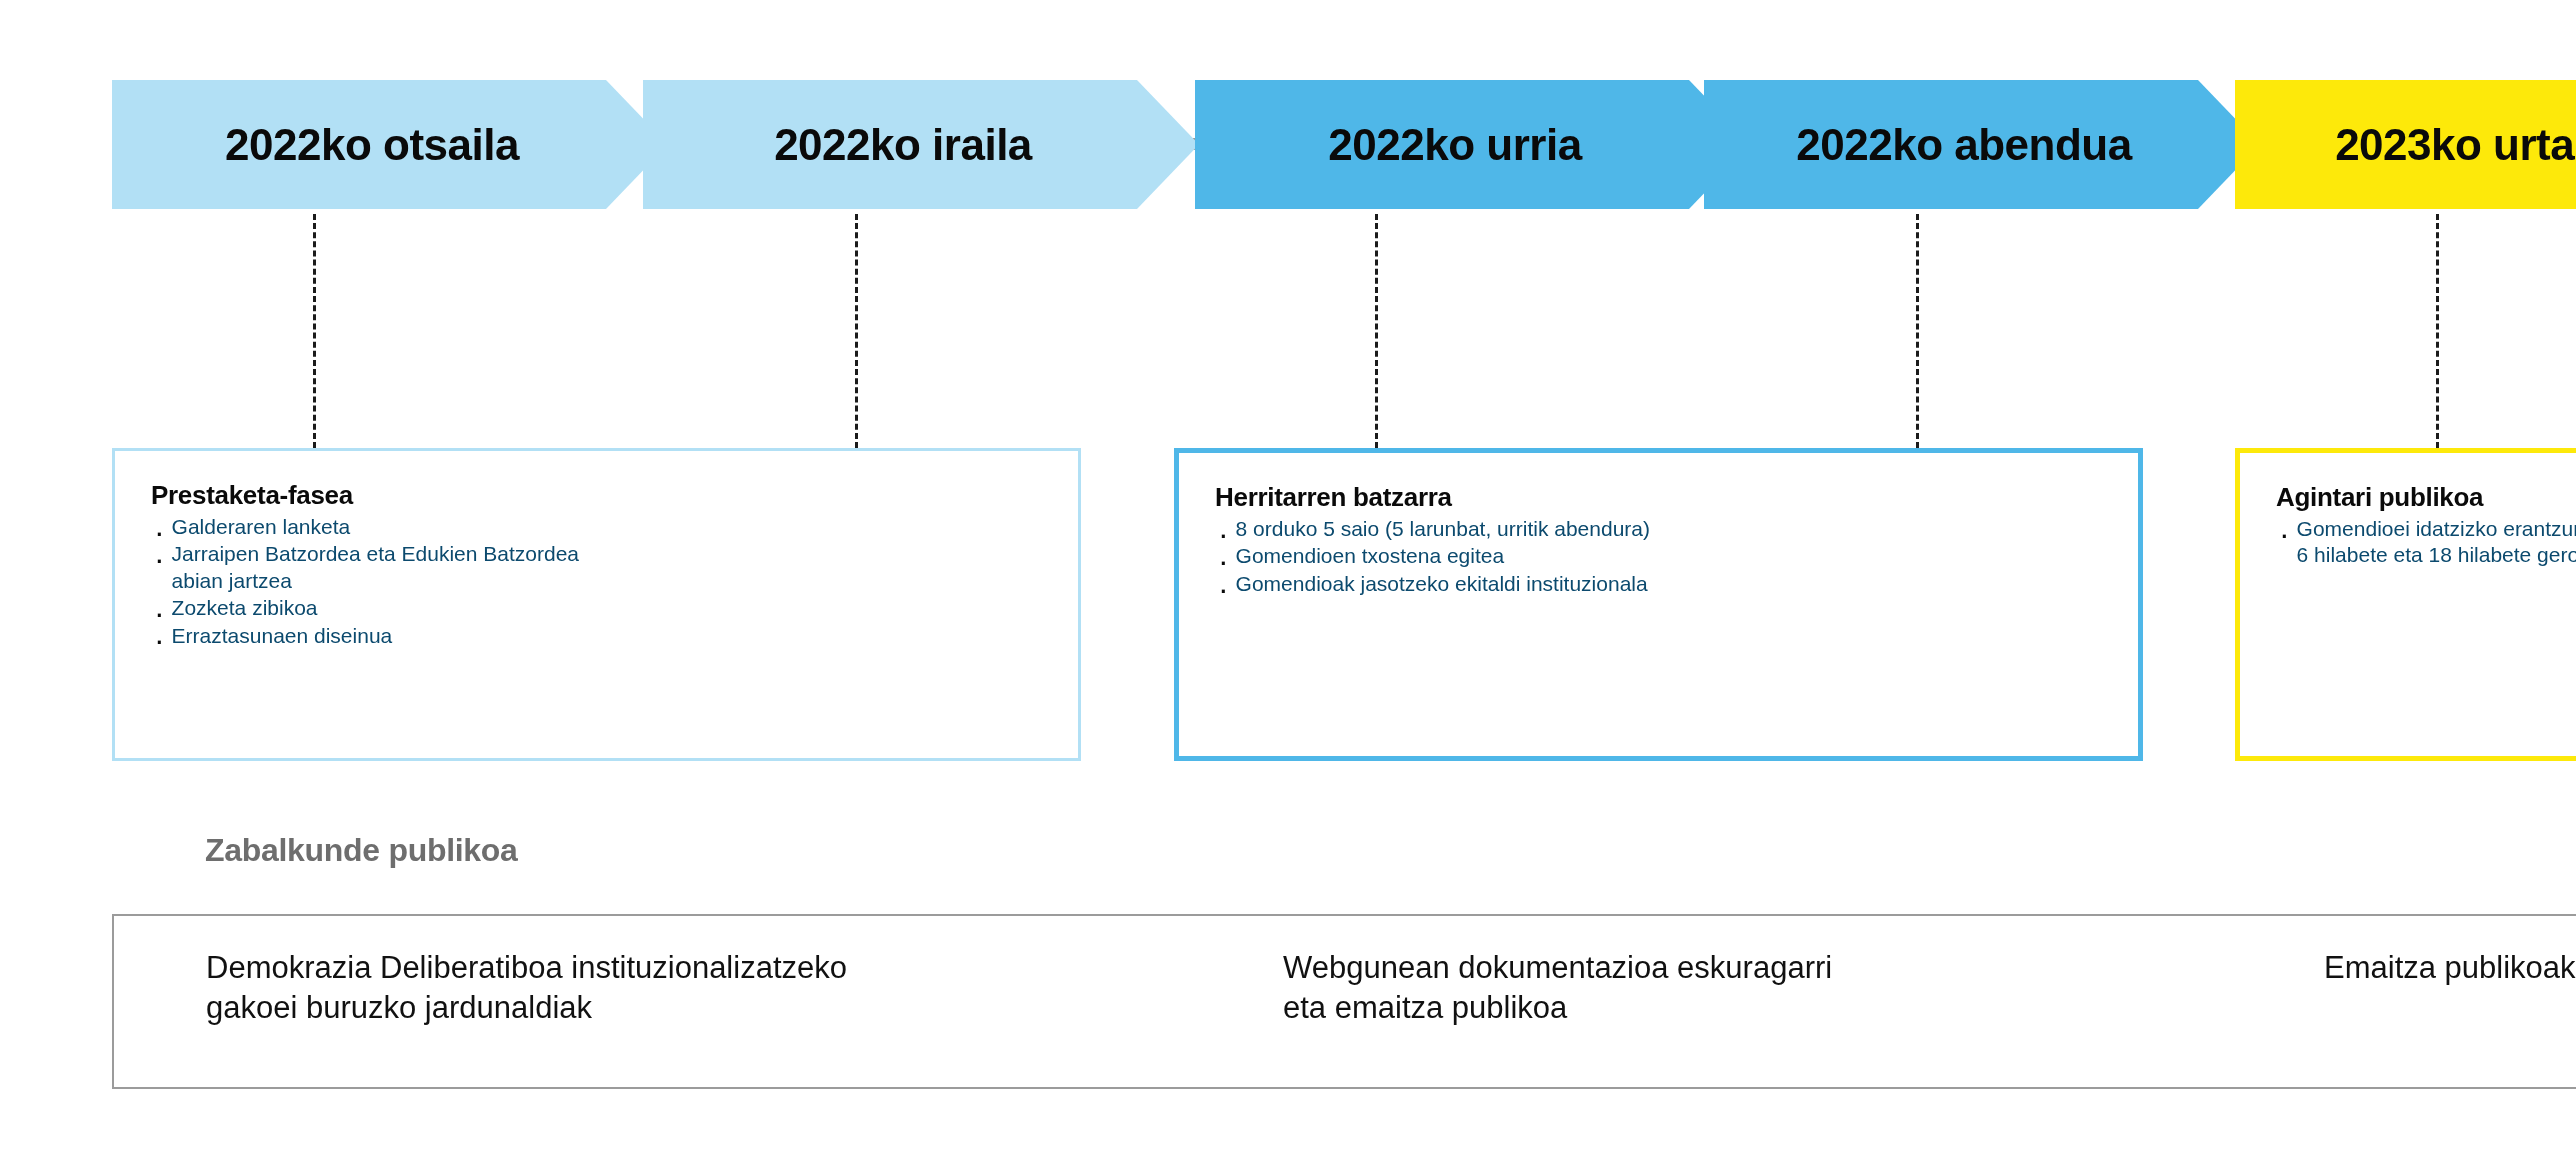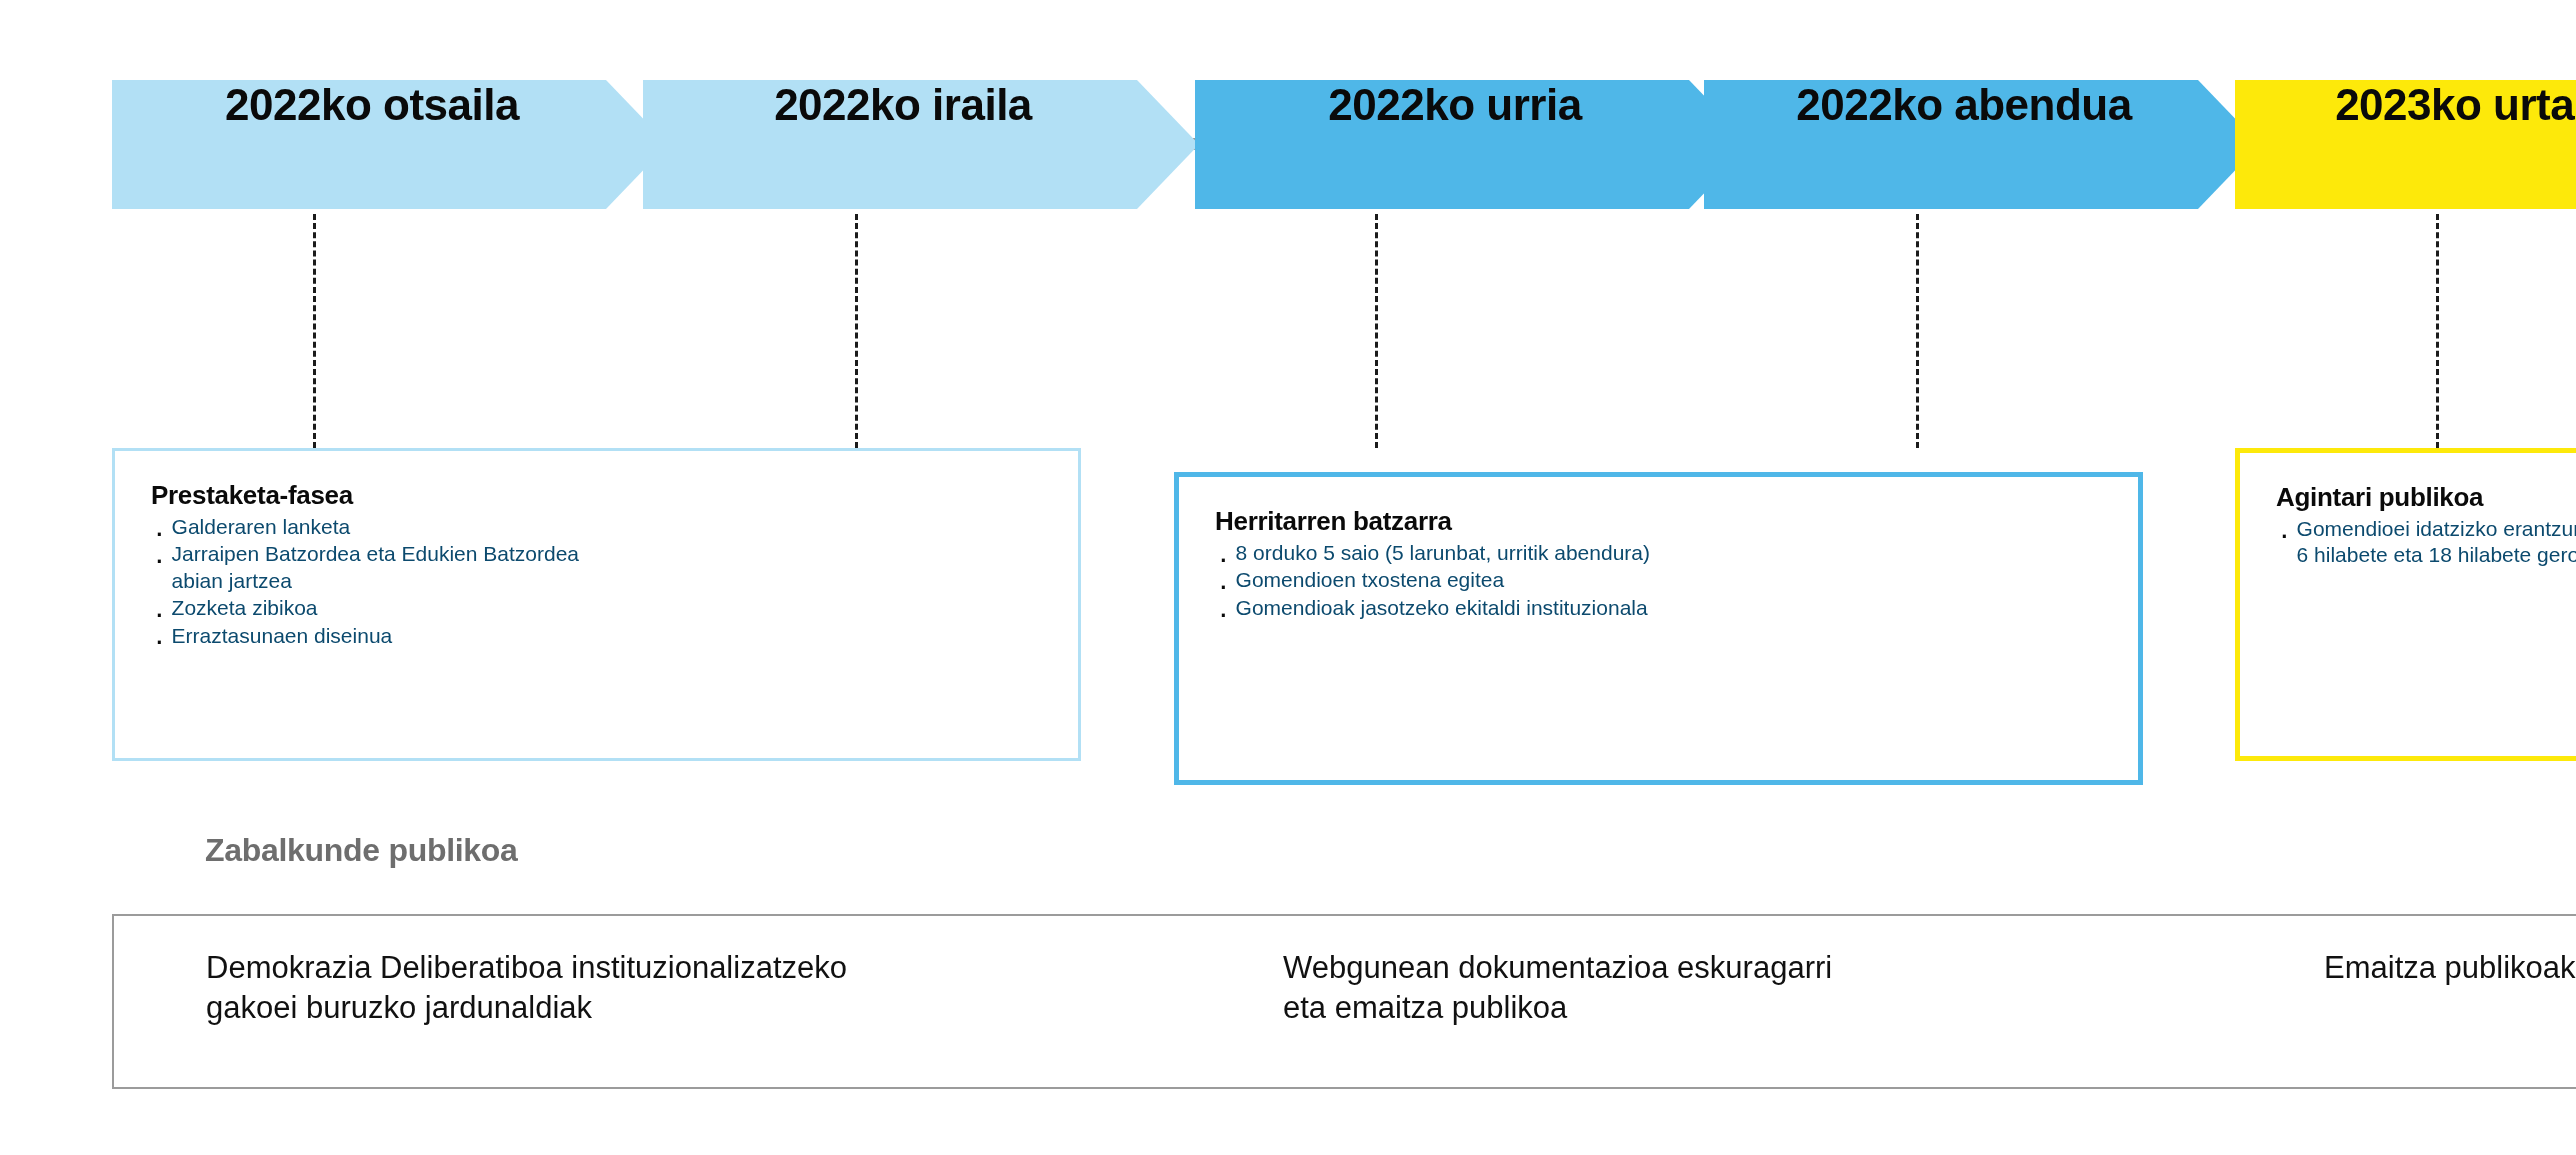--- a/index.html
+++ b/index.html
@@ -10,21 +10,21 @@
     position:relative;
     overflow:hidden;
     -webkit-font-smoothing:antialiased;
   }
   .stage{position:absolute;left:0;top:0;width:3366px;height:1155px;}
 
   
   .chev-row{position:absolute;left:0;top:80px;width:3366px;height:129px;}
   .chev{
     position:absolute;top:0;height:129px;
-    display:flex;justify-content:flex-start;
+    display:flex;align-items:center;justify-content:flex-start;
     box-sizing:border-box;
   }
   .chev .shape{
     position:absolute;left:0;top:0;width:100%;height:100%;
     clip-path:polygon(0 0, calc(100% - 62px) 0, 100% 50%, calc(100% - 62px) 100%, 0 100%);
   }
   .chev .txt{
     position:relative;z-index:2;
     width:100%;text-align:center;
     padding-right:36px;
@@ -149,21 +149,21 @@
     <div class="bx-title">Prestaketa-fasea</div>
     <ul>
       <li>Galderaren lanketa</li>
       <li>Jarraipen Batzordea eta Edukien Batzordea
  abian jartzea</li>
       <li>Zozketa zibikoa</li>
       <li>Erraztasunaen diseinua</li>
     </ul>
   </div>
 
-  <div class="box" style="left:1174px;top:472px;width:969px;height:313px;border:5.2px solid #4fb7e8;padding:31px 36px 0 36px;">
+  <div class="box" style="left:1174px;top:448px;width:969px;height:313px;border:5.2px solid #4fb7e8;padding:31px 36px 0 36px;">
     <div class="bx-title">Herritarren batzarra</div>
     <ul>
       <li>8 orduko 5 saio (5 larunbat, urritik abendura)</li>
       <li>Gomendioen txostena egitea</li>
       <li>Gomendioak jasotzeko ekitaldi instituzionala</li>
     </ul>
   </div>
 
   <div class="box" style="left:2235px;top:448px;width:1012px;height:313px;border:5.2px solid #fde90a;padding:31px 36px 0 36px;">
     <div class="bx-title">Agintari publikoa</div>

